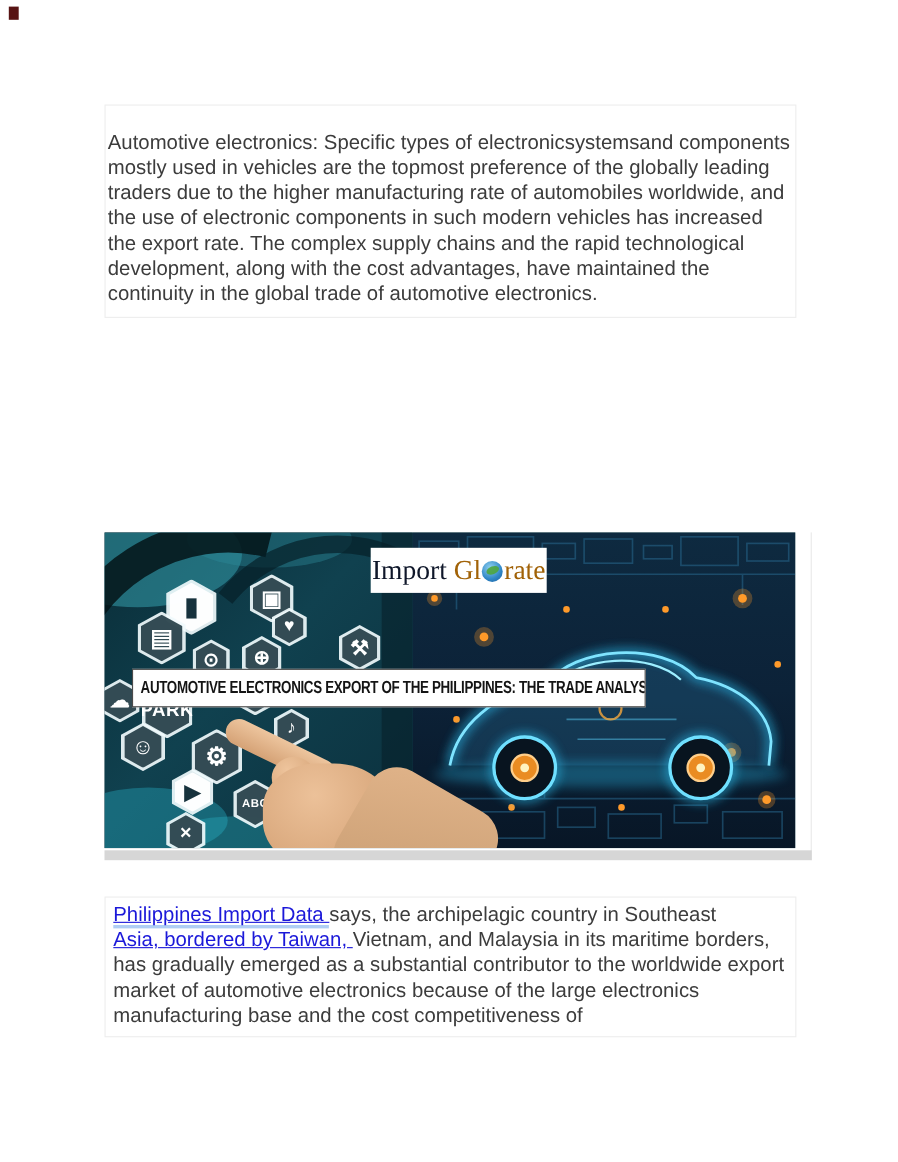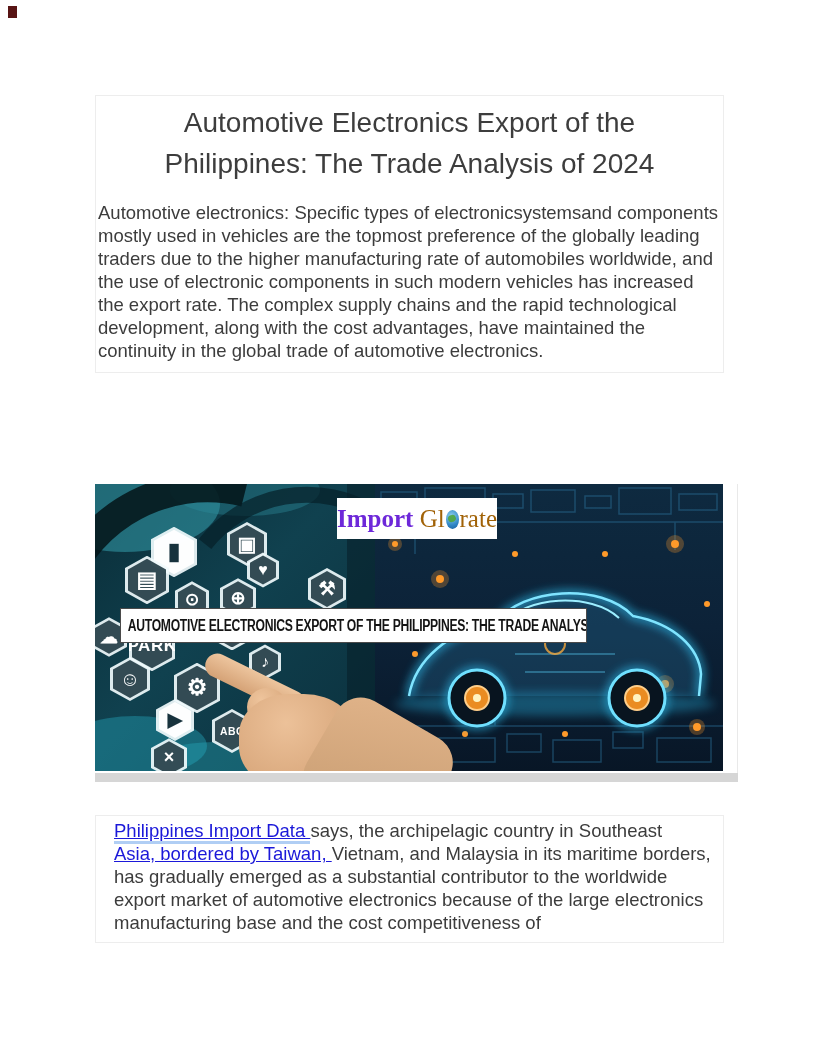--- a/index.html
+++ b/index.html
@@ -6,21 +6,21 @@
   html,body { background:#ffffff; }
   body {
     width:816px; height:1056px; position:relative; overflow:hidden;
     font-family:"Liberation Sans", sans-serif; color:#3e3e3e;
   }
   .corner-mark { position:absolute; left:8px; top:6px; width:9px; height:12px; background:#581414; }
 
   
   .text-box { position:absolute; left:95px; width:629px; border:1px solid #ededed; background:#fff; }
   .box-a { top:95px; padding:4px 2px 10px 2px; }
-  .box-b { top:815px; padding:3px 2px 8px 18px; }
+  .box-b { top:815px; padding:3px 2px 8px 7px; }
   .doc-title { font-size:28px; line-height:41px; font-weight:400; color:#3d3d3d; text-align:center; margin-top:2px; }
   .doc-title span { display:block; }
   .doc-para { margin-top:17px; font-size:18.5px; line-height:23px; color:#3c3c3c; }
   .box-b .doc-para { margin-top:0; }
   a.doc-link { color:#1b18d9; text-decoration:underline; cursor:pointer; }
   a.link-highlight { box-shadow:0 3px 0 rgba(150,190,240,.75); }
 
   
   .image-block { position:absolute; left:95px; top:484px; width:643px; border-right:1px solid #e9e9e9; }
   .photo { position:relative; width:628px; height:287px; overflow:hidden; background:#0c3440; }
@@ -55,38 +55,34 @@
   
   .headline-strip { position:absolute; left:25px; top:124px; width:467px; height:35px; z-index:4;
             background:#ffffff; border:1px solid #4a4a4a; display:flex; align-items:center; overflow:hidden; }
   .headline-text { font-weight:bold; font-size:16px; letter-spacing:-0.4px; color:#141414;
             white-space:nowrap; transform:scaleX(.76); transform-origin:0 50%; padding-left:9px; }
 
   
   .logo-box { position:absolute; left:242px; top:14px; width:160px; height:41px; z-index:4;
             background:#ffffff; display:flex; align-items:center; justify-content:center;
             font-family:"Liberation Serif", serif; font-size:25px; }
-  .logo-green { color:#6d28d9;font-weight:bold; }
+  .logo-green { color:#0f172a; }
   .logo-dark { color:#a16207; }
   .logo-globe { display:inline-block; width:19px; height:19px; border-radius:50%; position:relative;
             margin:0 1px -2px 1px;
             background:radial-gradient(circle at 40% 32%,#8fd0f0,#2f86c6 60%,#1b5e9e); }
   .logo-globe::after { content:""; position:absolute; left:18%; top:26%; width:62%; height:38%;
             background:#4ea53e; border-radius:50%; transform:rotate(-22deg); opacity:.9; }
 </style>
 </head>
 <body>
 
 <div class="corner-mark"></div>
 
 <div class="text-box box-a">
-  <h1 class="doc-title">
-    <span>Automotive Electronics Export of the</span>
-    <span>Philippines: The Trade Analysis of 2024</span>
-  </h1>
   <p class="doc-para">Automotive electronics: Specific types of electronicsystemsand components mostly used in vehicles are the topmost preference of the globally leading traders due to the higher manufacturing rate of automobiles worldwide, and the use of electronic components in such modern vehicles has increased the export rate. The complex supply chains and the rapid technological development, along with the cost advantages, have maintained the continuity in the global trade of automotive electronics.</p>
 </div>
 
 <div class="image-block">
   <div class="photo">
 
     <svg class="scene-left" width="280" height="287" viewBox="0 0 280 287">
       <defs>
         <linearGradient id="lg1" x1="0" y1="0" x2="1" y2="1">
           <stop offset="0" stop-color="#0a2d38"></stop>

